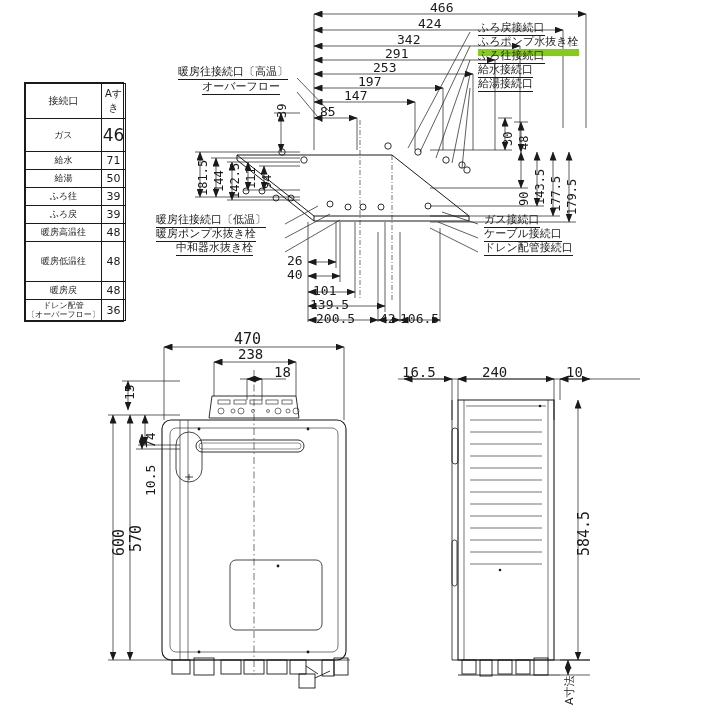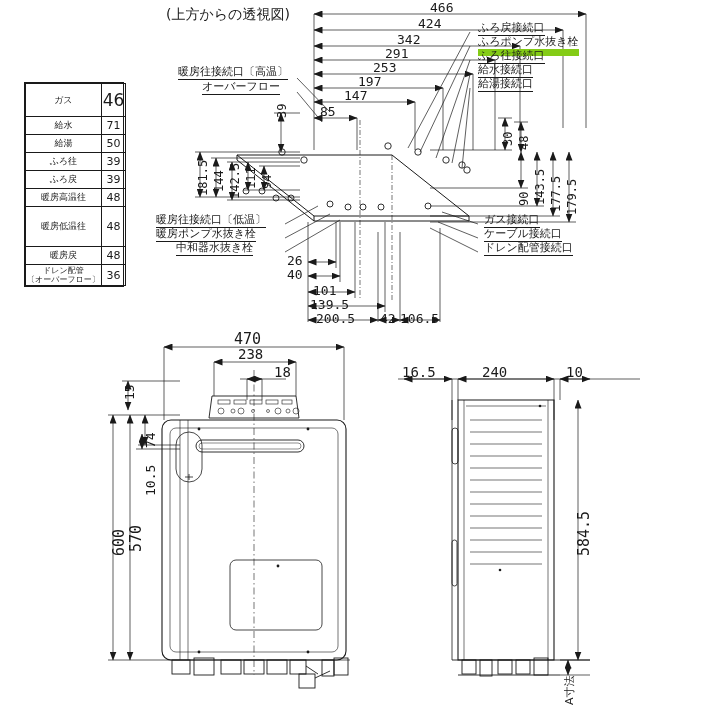--- a/index.html
+++ b/index.html
@@ -307,26 +307,29 @@
     <line x1="452" y1="660" x2="590" y2="660"></line>
     <line x1="458" y1="675" x2="560" y2="675"></line>
   </g>
   <g stroke-width="0.7">
     <line x1="568" y1="660" x2="568" y2="675" marker-start="url(#arS)" marker-end="url(#ar)"></line>
   </g>
 
   </g>
 </svg>
 
-<div style="position:absolute;left:166px;top:6px;font-size:14px;white-space:nowrap;" class="jp">(上方からの透視図)</div>
 
 <div style="position:absolute;left:24px;top:82px;width:98px;border:1.2px solid #1a1a1a;
             border-collapse:collapse;background:#fff;">
   <table style="border-collapse:collapse;width:100%;font-size:9px;" class="jp">
     <tbody>
+          <tr>
+      <td style="border:1px solid #1a1a1a;text-align:center;padding:3px 1px;font-size:10px;">接続口</td>
+      <td style="border:1px solid #1a1a1a;text-align:center;padding:3px 1px;width:30px;font-size:10px;">Aすき</td>
+    </tr>
     <tr>
       <td style="border:1px solid #1a1a1a;text-align:center;padding:0 1px;">ガス</td>
       <td style="border:1px solid #1a1a1a;text-align:center;padding:6px 1px;font-size:17px;">46</td>
     </tr>
     <tr>
       <td style="border:1px solid #1a1a1a;text-align:center;padding:2px 1px;">給水</td>
       <td style="border:1px solid #1a1a1a;text-align:center;padding:2px 1px;font-size:11px;">71</td>
     </tr>
     <tr>
       <td style="border:1px solid #1a1a1a;text-align:center;padding:2px 1px;">給湯</td>

